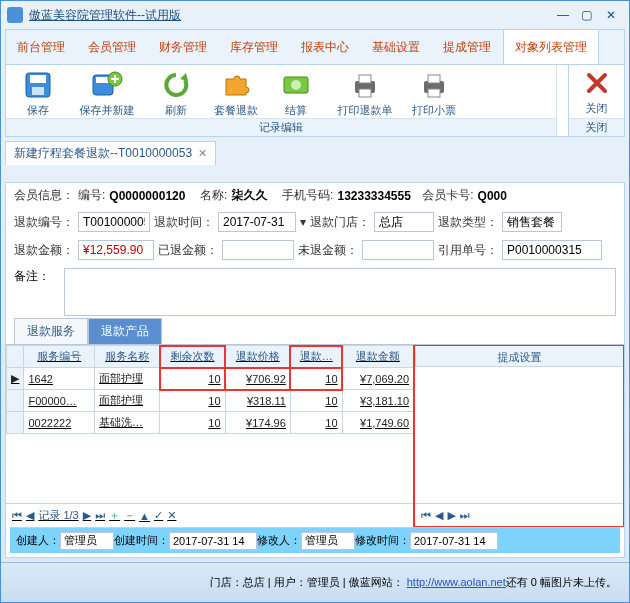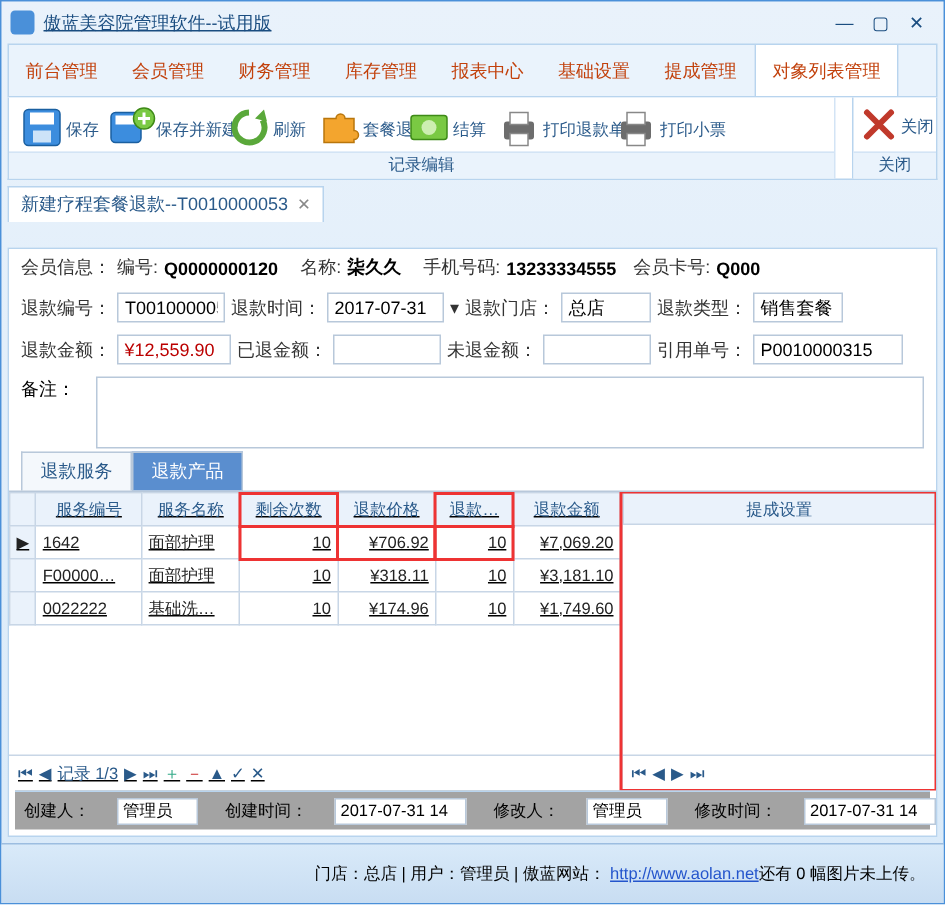--- a/index.html
+++ b/index.html
@@ -10,21 +10,21 @@
 .titlebar .title { font-size: 12px; color: #1a4d80; flex: 1; text-decoration: underline; }
 .titlebar .winbtn { width: 24px; height: 18px; display: flex; align-items: center; justify-content: center; font-size: 12px; color: #1a4d80; cursor: pointer; }
 .menubar { height: 36px; background: #eaf3fc; border: 1px solid #b8d4ee; display: flex; align-items: stretch; font-size: 12px; color: #c2410c; margin: 0 4px; }
 .menubar .mitem { padding: 0 11px; display: flex; align-items: center; border-right: 1px solid transparent; cursor: pointer; }
 .menubar .mitem.active { background: #fff; border-left: 1px solid #b8d4ee; border-right: 1px solid #b8d4ee; }
 .ribbon-wrap { margin: 0 4px; background: #fff; border: 1px solid #b8d4ee; border-top: none; display: flex; }
 .ribbon { flex: 1; display: flex; }
 .rgroup { display: flex; flex-direction: column; border-right: 1px solid #d3e4f5; }
 .rgroup .row { display: flex; padding: 4px 6px 0 6px; gap: 8px; }
 .rgroup .glabel { font-size: 11px; color: #2a5a8a; text-align: center; height: 18px; line-height: 16px; background: #eaf3fc; border-top: 1px solid #d3e4f5; }
-.tbtn { display: flex; flex-direction: row; align-items: center; width: 52px; cursor: pointer; }
+.tbtn { display: flex; flex-direction: column; align-items: center; width: 52px; cursor: pointer; }
 .tbtn.wide { width: 70px; }
 .tbtn .ticon { width: 32px; height: 32px; display: flex; align-items: center; justify-content: center; }
 .tbtn .tlabel { font-size: 11px; color: #2a5a8a; margin-top: 2px; text-align: center; white-space: nowrap; }
 .ribbon-close { width: 56px; display: flex; flex-direction: column; border-left: 1px solid #b8d4ee; margin-left: 11px; }
 .ribbon-close .row { flex: 1; display: flex; align-items: center; justify-content: center; }
 .ribbon-close .glabel { font-size: 11px; color: #2a5a8a; text-align: center; height: 18px; line-height: 16px; background: #eaf3fc; border-top: 1px solid #d3e4f5; }
 .doc-tabbar { margin: 4px 4px 17px 4px; display: flex; align-items: center; height: 24px; }
 .doc-tab { background: #fff; border: 1px solid #b8d4ee; border-bottom: none; padding: 3px 8px; font-size: 12px; color: #2a5a8a; display: flex; align-items: center; gap: 6px; }
 .doc-tab .x { font-size: 11px; color: #888; cursor: pointer; }
 .content { margin: 0 4px 4px 4px; flex: 1; background: #fff; border: 1px solid #b8d4ee; display: flex; flex-direction: column; overflow: hidden; }
@@ -43,21 +43,21 @@
 .grid { border-collapse: collapse; font-size: 11px; width: 100%; }
 .grid th, .grid td { border: 1px solid #c8d6e6; height: 22px; padding: 0 4px; }
 .grid th { background: #eaf2fb; color: #2a5a8a; font-weight: normal; text-align: center; }
 .grid td { background: #fff; color: #222; }
 .grid td.num { text-align: right; }
 .grid .rowptr { width: 14px; text-align: center; background: #eaf2fb; }
 .rt-title { background: #eaf2fb; border: 1px solid #c8d6e6; text-align: center; font-size: 11px; color: #2a5a8a; height: 22px; line-height: 22px; }
 .redbox { outline: 2px solid #e33; outline-offset: -1px; }
 .pager { height: 24px; border-top: 1px solid #c8d6e6; display: flex; align-items: center; font-size: 11px; color: #2a5a8a; padding: 0 6px; gap: 4px; }
 .pager .pbtn { cursor: pointer; color: #2a5a8a; }
-.footer { height: 26px; border-top: 1px solid #b8d4ee; background: #a3a3a3; display: flex; align-items: center; font-size: 11px; padding: 0 6px; gap: 18px; white-space: nowrap; margin: 0 4px 4px 4px; }
+.footer { height: 26px; border-top: 1px solid #b8d4ee; background: #7dd3fc; display: flex; align-items: center; font-size: 11px; padding: 0 6px; gap: 0; white-space: nowrap; margin: 0 4px 4px 4px; }
 .footer input { border: 1px solid #b8c8da; height: 18px; font-size: 11px; padding: 0 3px; }
 .statusbar { height: 40px; background: linear-gradient(#d9eaf9, #c8ddf2); border-top: 1px solid #9cbde0; display: flex; align-items: center; font-size: 11px; padding: 0 12px; justify-content: flex-end; }
 .statusbar a { color: #2455cc; text-decoration: underline; }
 </style>
 </head>
 <body>
 
 <div class="window">
   <div class="titlebar">
     <div class="appicon"></div>

